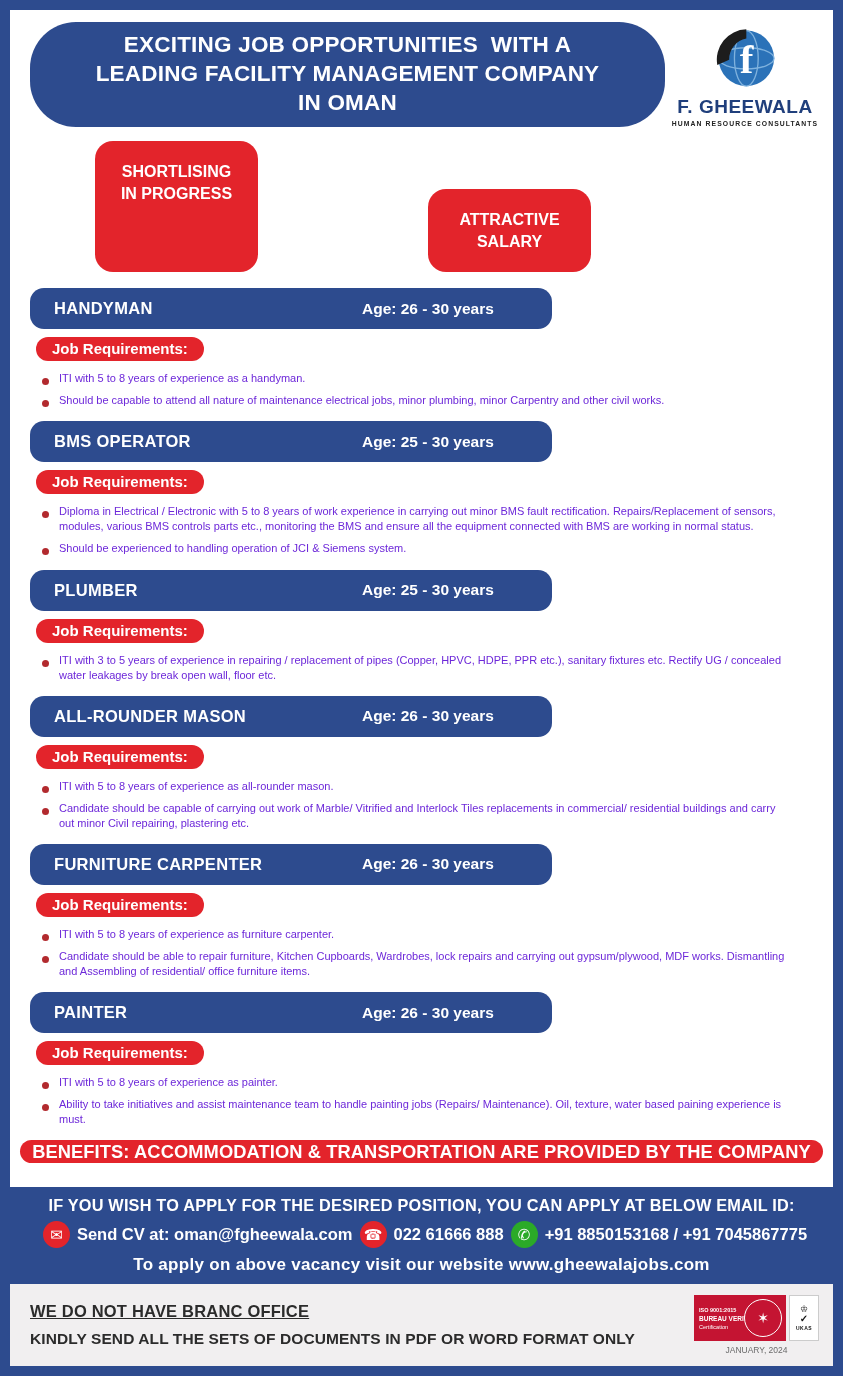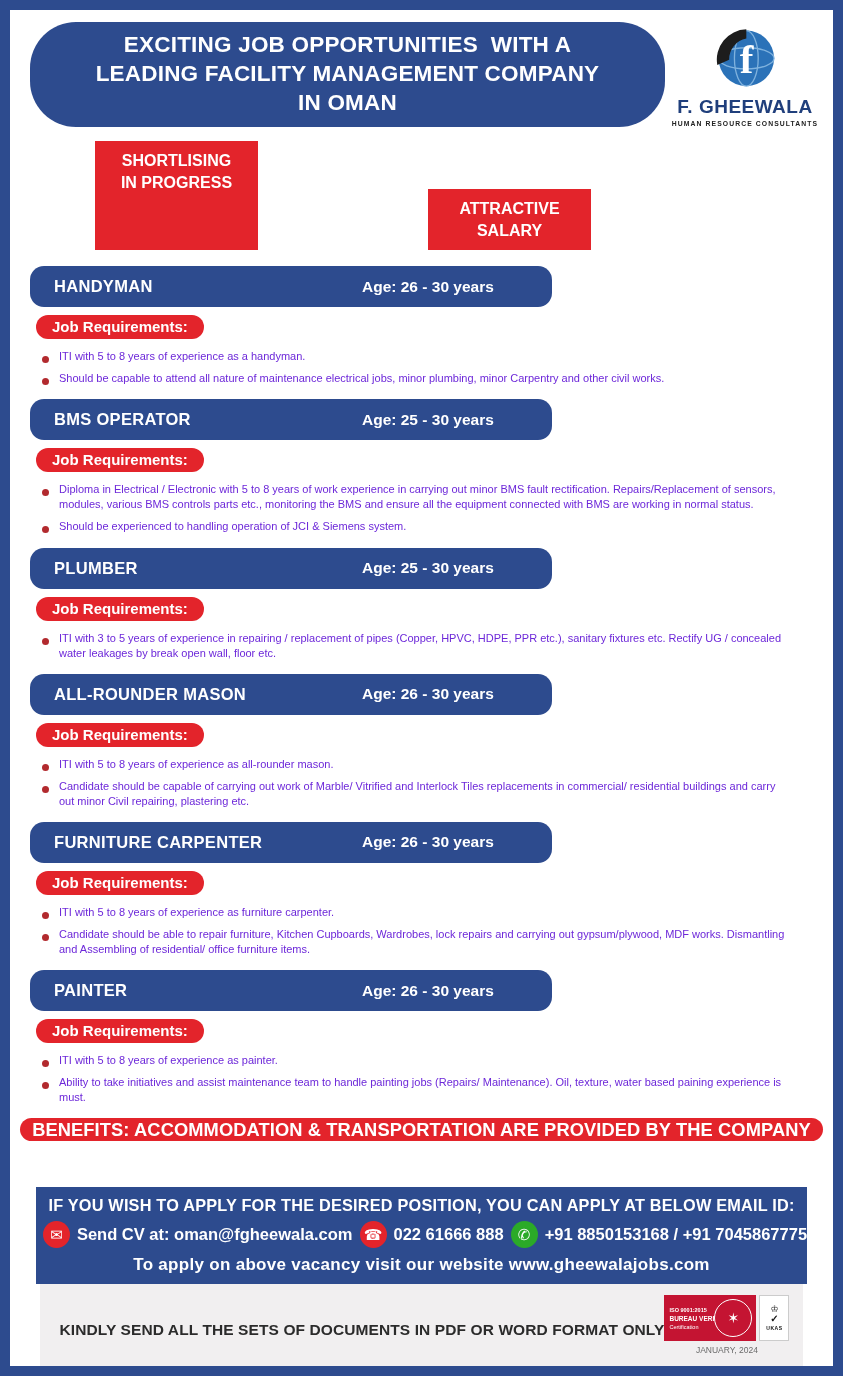--- a/index.html
+++ b/index.html
@@ -5,21 +5,20 @@
   * { margin:0; padding:0; box-sizing:border-box; }
   html,body { width:843px; }
   body { font-family:"Liberation Sans", sans-serif; background:#ffffff; }
 
   .poster {
     width:843px; height:1376px;
     border:10px solid #2D4B8E;
     background:#ffffff;
     display:flex; flex-direction:column;
     overflow:hidden;
-    align-items:center;
   }
   .content { flex:1 1 auto; overflow:hidden; }
 
   
   .header-row { display:flex; margin:12px 8px 0 20px; }
   .header-title {
     flex:0 0 635px; min-height:96px;
     background:#2D4B8E; color:#fff;
     border-radius:46px;
     display:flex; align-items:center; justify-content:center;
@@ -27,23 +26,23 @@
     white-space:pre-wrap; letter-spacing:.2px;
     padding:8px 28px;
   }
   .logo-block { flex:1; display:flex; flex-direction:column; align-items:center; padding-top:2px; }
   .logo-name { color:#203F7C; font-weight:bold; font-size:19px; letter-spacing:.5px; margin-top:2px; }
   .logo-tagline { color:#222; font-size:6.8px; font-weight:bold; letter-spacing:1.1px; margin-top:2px; }
 
   
   .badges-row { display:flex; margin-top:14px; padding-left:85px; }
   .top-badge {
-    background:#E3242B; color:#fff; border-radius:0;
+    background:#E3242B; color:#fff; border-radius:18px;
     font-weight:bold; font-size:16px; line-height:1.35; text-align:center;
-    white-space:pre-line; padding:9px 20px; min-width:163px;
+    white-space:pre-line; padding:20px 20px; min-width:163px;
   }
   .top-badge + .top-badge { margin-left:170px;margin-top:48px; }
 
   
   .jobs { margin-top:16px; }
   .job { margin-bottom:13px; }
   .job-bar {
     position:relative; margin-left:20px; width:522px; height:41px;
     background:#2D4B8E; border-radius:14px;
     display:flex; align-items:center;
@@ -247,20 +246,21 @@
       <span class="circle-icon red">☎</span>
       <span class="seg">022 61666 888</span>
       <span class="circle-icon green">✆</span>
       <span class="seg">+91 8850153168 / +91 7045867775</span>
     </div>
     <div class="apply-website">To apply on above vacancy visit our website www.gheewalajobs.com</div>
   </div>
 
   <div class="gray-band">
     <div class="footer-text">
+      <div class="footer-line1">WE DO NOT HAVE BRANC OFFICE</div>
       <div class="footer-line2">KINDLY SEND ALL THE SETS OF DOCUMENTS IN PDF OR WORD FORMAT ONLY</div>
     </div>
     <div class="cert-wrap">
       <div class="cert-badges">
         <div class="bv-badge">
           <div class="bv-iso">ISO 9001:2015</div>
           <div class="bv-name">BUREAU VERITAS</div>
           <div class="bv-cert">Certification</div>
           <div class="bv-seal">✶</div>
         </div>

